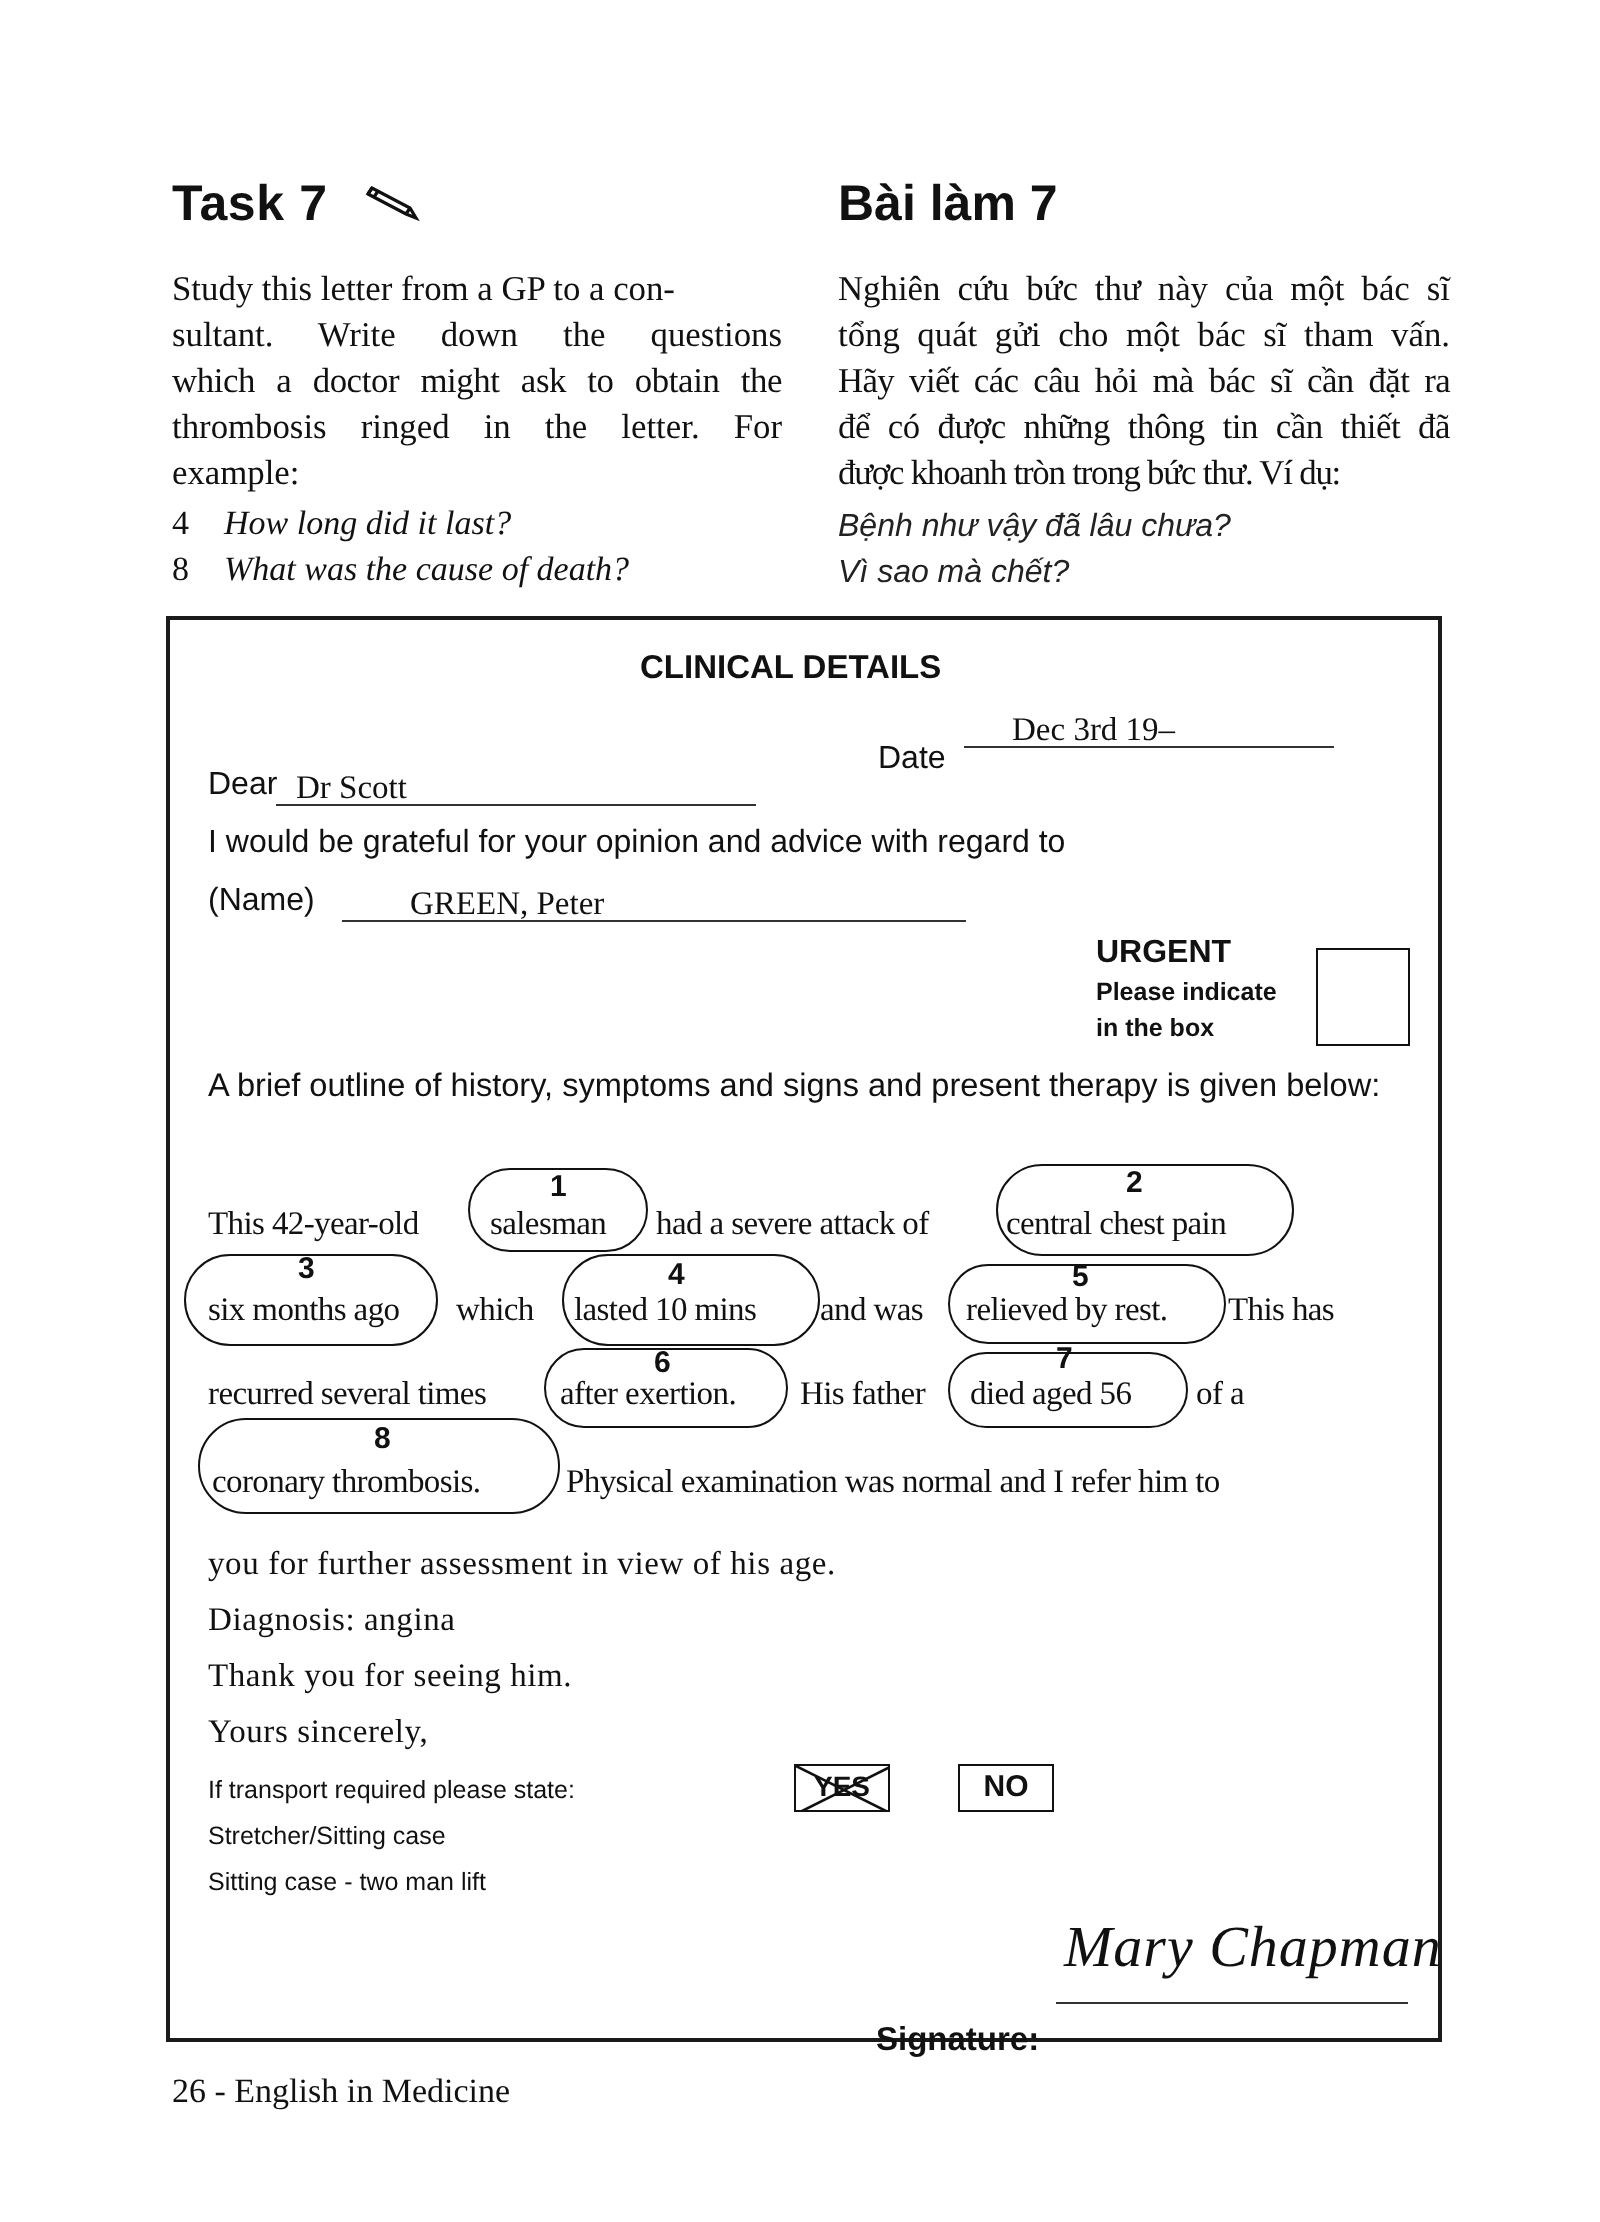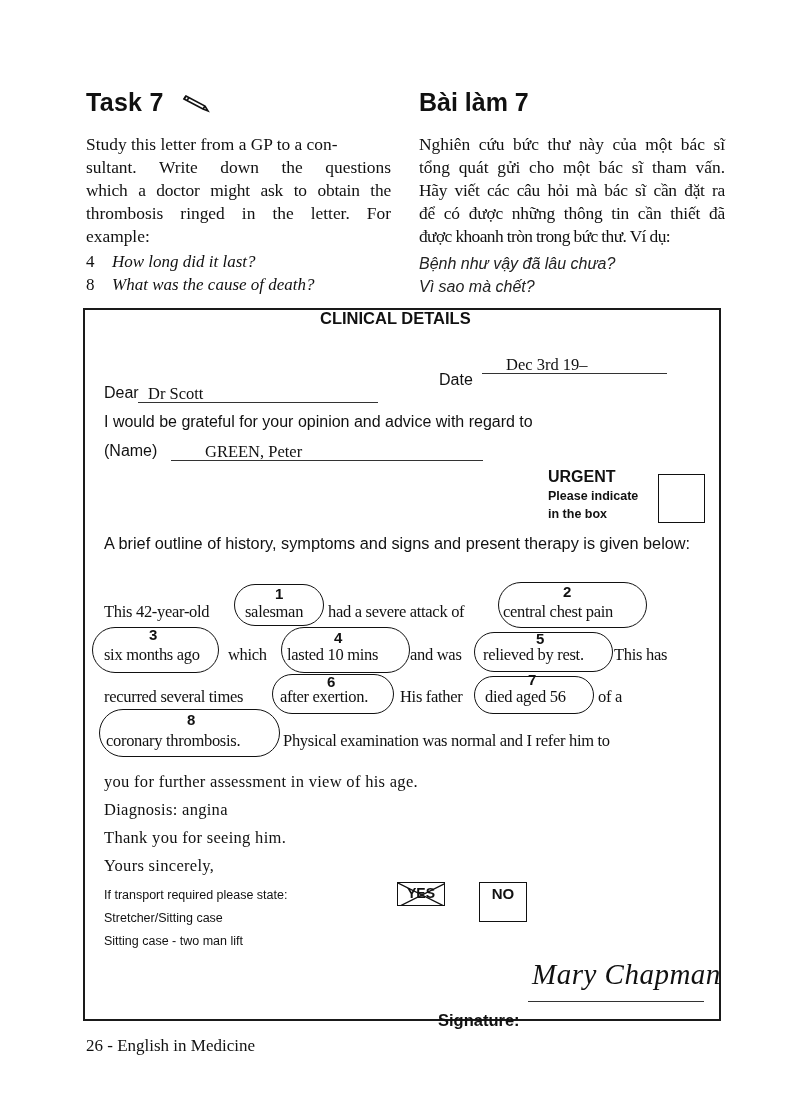--- a/index.html
+++ b/index.html
@@ -14,42 +14,42 @@
   .col-right { left:419px; top:133px; width:306px; }
 
   .example { position:absolute; font-size:17px; line-height:23px; }
   .ex-left { left:86px; font-family:"Liberation Serif", serif; }
   .ex-left .num { display:inline-block; width:26px; font-style:normal; }
   .ex-left .q { font-style:italic; }
   .ex-right { left:419px; font-family:"Liberation Sans", sans-serif; font-style:italic; font-size:16px; color:#222; }
 
   .form-box { position:absolute; left:83px; top:308px; width:638px; height:713px; border:2px solid #1a1a1a; box-sizing:border-box; }
 
-  .form-heading { position:absolute; left:320px; top:309px; font-family:"Liberation Sans", sans-serif; font-weight:bold; font-size:16.5px; }
+  .form-heading { position:absolute; left:320px; top:325px; font-family:"Liberation Sans", sans-serif; font-weight:bold; font-size:16.5px; }
   .flabel { position:absolute; font-family:"Liberation Sans", sans-serif; font-size:16px; }
   .fvalue { position:absolute; font-family:"Liberation Serif", serif; font-size:16.5px; }
   .uline { position:absolute; height:0; border-top:1px solid #333; }
 
   .urgent-title { position:absolute; left:548px; top:468px; font-family:"Liberation Sans", sans-serif; font-weight:bold; font-size:16px; }
   .urgent-sub { position:absolute; left:548px; font-family:"Liberation Sans", sans-serif; font-weight:bold; font-size:12.5px; }
   .urgent-box { position:absolute; left:658px; top:474px; width:47px; height:49px; border:1.5px solid #111; box-sizing:border-box; }
 
   .body-text { position:absolute; left:104px; font-family:"Liberation Sans", sans-serif; font-size:16.3px; line-height:22px; width:610px; }
 
   .letter-line { position:absolute; left:104px; font-family:"Liberation Serif", serif; font-size:16.5px; white-space:nowrap; letter-spacing:-0.3px; }
   .ring { position:absolute; border:1.6px solid #111; border-radius:24px; box-sizing:border-box; }
   .ring-num { position:absolute; font-family:"Liberation Sans", sans-serif; font-weight:bold; font-size:15px; }
   .ring-text { position:absolute; font-family:"Liberation Serif", serif; font-size:16.5px; white-space:nowrap; letter-spacing:-0.3px; }
 
   .closing { position:absolute; left:104px; font-family:"Liberation Serif", serif; font-size:16.5px; letter-spacing:0.3px; }
   .small-sans { position:absolute; left:104px; font-family:"Liberation Sans", sans-serif; font-size:12.5px; }
 
   .yes-box { position:absolute; left:397px; top:882px; width:48px; height:24px; border:1.5px solid #111; box-sizing:border-box; font-family:"Liberation Sans", sans-serif; font-weight:bold; font-size:14px; text-align:center; line-height:21px; overflow:hidden; }
   .yes-box svg { position:absolute; left:0; top:0; }
-  .no-box { position:absolute; left:479px; top:882px; width:48px; height:40px; border:1.5px solid #111; box-sizing:border-box; font-family:"Liberation Sans", sans-serif; font-weight:bold; font-size:15px; text-align:center; line-height:21px; }
+  .no-box { position:absolute; left:479px; top:882px; width:48px; height:24px; border:1.5px solid #111; box-sizing:border-box; font-family:"Liberation Sans", sans-serif; font-weight:bold; font-size:15px; text-align:center; line-height:21px; }
 
   .sig-label { position:absolute; left:438px; top:975px; font-family:"Liberation Sans", sans-serif; font-weight:bold; font-size:16.5px;margin-top:36px; }
   .sig-value { position:absolute; left:532px; top:958px; font-family:"Liberation Serif", serif; font-style:italic; font-size:29px; letter-spacing:0.5px; }
   .sig-line { position:absolute; left:528px; top:1001px; width:176px; border-top:1px solid #333; }
 
   .footer { position:absolute; left:86px; top:1036px; font-family:"Liberation Serif", serif; font-size:17px; }
 </style>
 </head>
 <body>
 

